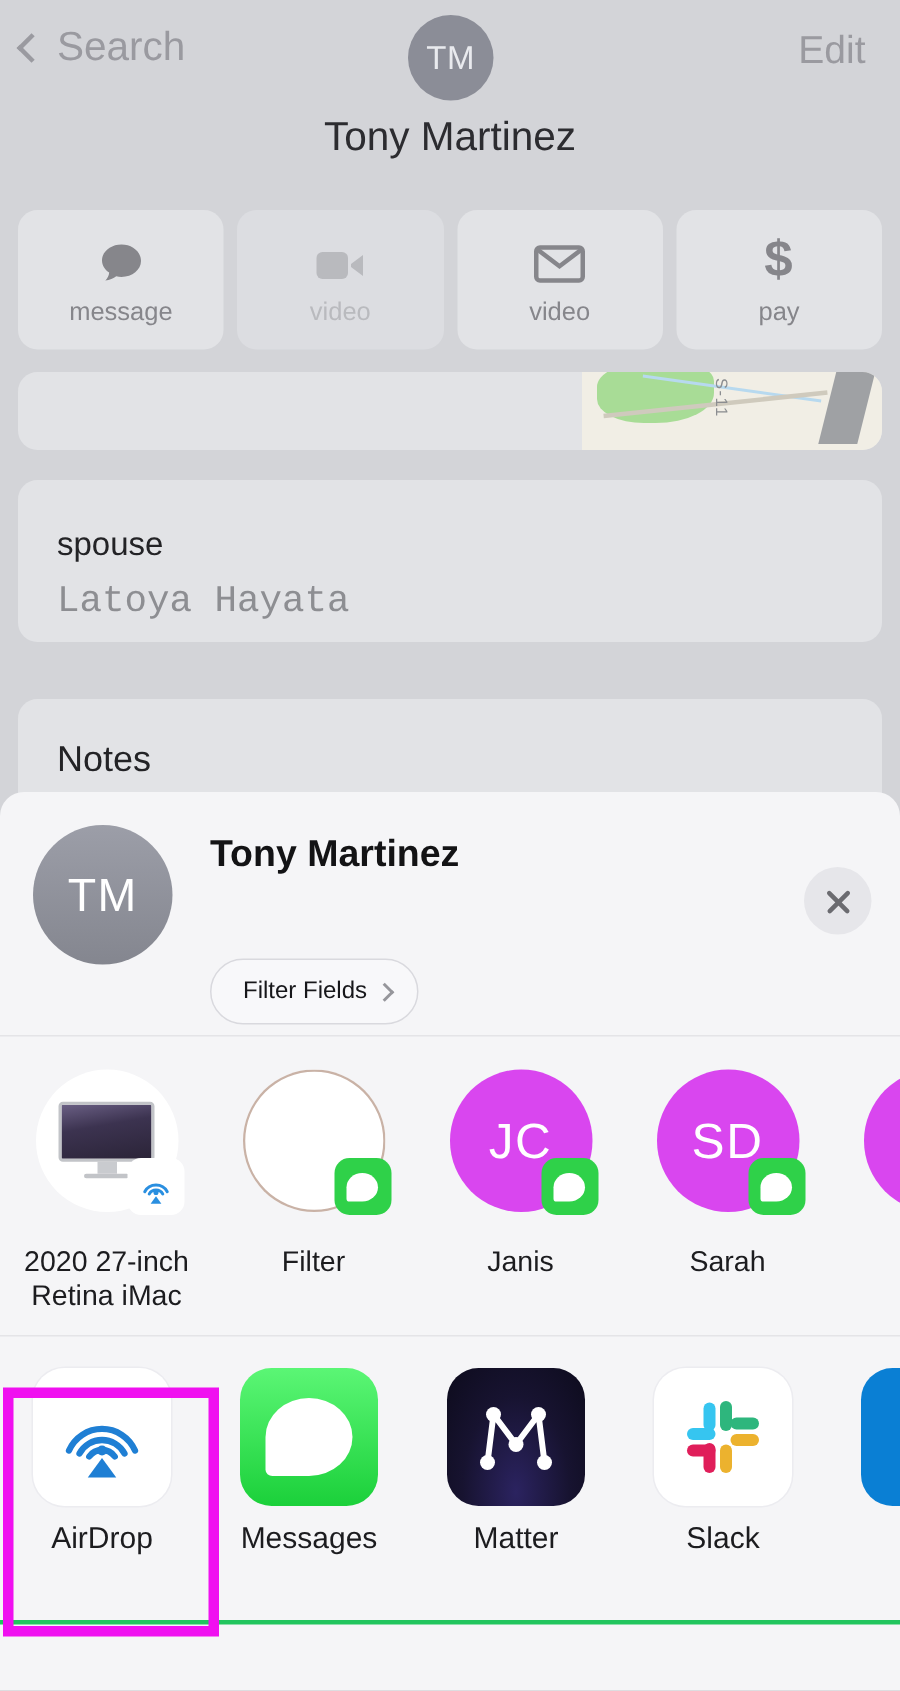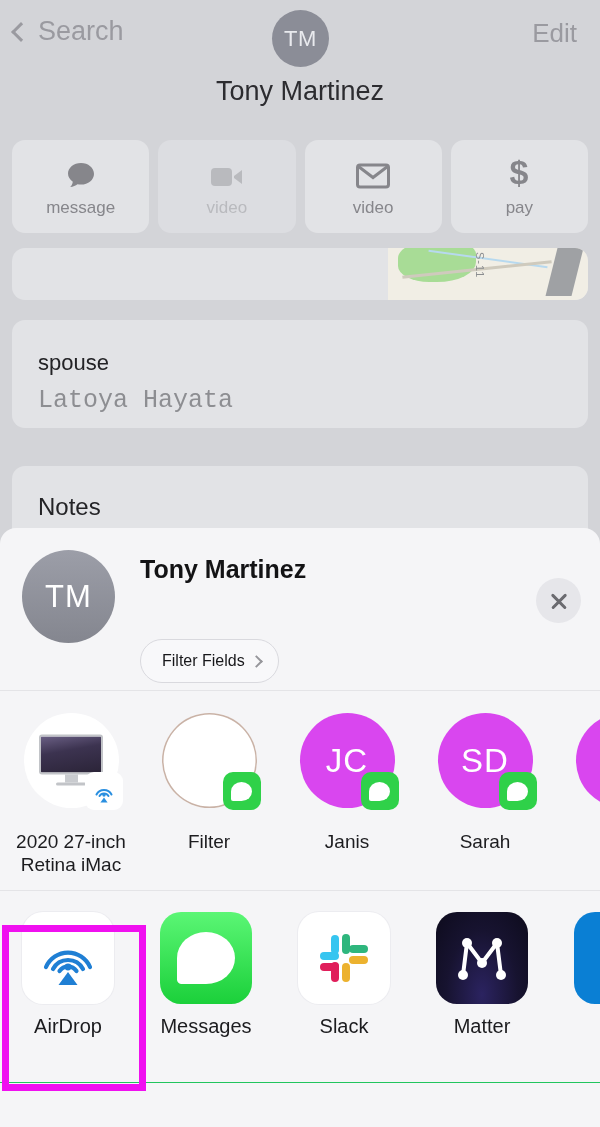--- a/index.html
+++ b/index.html
@@ -332,21 +332,21 @@
     width: 30px; height: 3px;
     background: #c2c4c8;
     border-radius: 2px;
     margin: 0 auto;
   }
 
   
   .apps-row {
     position: relative;
     height: 192px;
-    border-bottom: 1px solid #22c55e;
+    border-bottom: 3px solid #22c55e;
     overflow: hidden;
   }
   .apps-strip {
     position: absolute;
     left: 22px; top: 21px;
     display: flex;
     gap: 46px;
   }
   .app {
     width: 92px;
@@ -566,56 +566,56 @@
         </div>
 
         <div class="app">
           <div class="app-icon ic-messages">
             <span class="imsg-bubble"></span>
           </div>
           <div class="app-label">Messages</div>
         </div>
 
         <div class="app">
+          <div class="app-icon ic-matter">
+            <svg width="66" height="66" viewBox="0 0 66 66">
+              <g stroke="#ffffff" stroke-width="4" fill="none" stroke-linecap="round" stroke-linejoin="round">
+                <path d="M14 50L18 18 33 38 48 18 52 50"></path>
+              </g>
+              <g fill="#ffffff">
+                <circle cx="14" cy="50" r="5"></circle>
+                <circle cx="18" cy="18" r="5"></circle>
+                <circle cx="33" cy="38" r="5"></circle>
+                <circle cx="48" cy="18" r="5"></circle>
+                <circle cx="52" cy="50" r="5"></circle>
+              </g>
+            </svg>
+          </div>
+          <div class="app-label">Matter</div>
+        </div>
+
+        <div class="app">
           <div class="app-icon ic-slack">
             <svg width="56" height="56" viewBox="0 0 56 56">
               <g>
                 <rect x="4" y="22" width="19" height="8" rx="4" fill="#36c5f0"></rect>
                 <rect x="15" y="5" width="8" height="19" rx="4" fill="#36c5f0"></rect>
                 <rect x="26" y="4" width="8" height="20" rx="4" fill="#2eb67d"></rect>
                 <rect x="33" y="15" width="19" height="8" rx="4" fill="#2eb67d"></rect>
                 <rect x="33" y="26" width="19" height="8" rx="4" fill="#ecb22e"></rect>
                 <rect x="26" y="33" width="8" height="19" rx="4" fill="#ecb22e"></rect>
                 <rect x="15" y="32" width="8" height="20" rx="4" fill="#e01e5a"></rect>
                 <rect x="4" y="33" width="19" height="8" rx="4" fill="#e01e5a"></rect>
               </g>
             </svg>
           </div>
           <div class="app-label">Slack</div>
         </div>
 
         <div class="app">
-          <div class="app-icon ic-matter">
-            <svg width="66" height="66" viewBox="0 0 66 66">
-              <g stroke="#ffffff" stroke-width="4" fill="none" stroke-linecap="round" stroke-linejoin="round">
-                <path d="M14 50L18 18 33 38 48 18 52 50"></path>
-              </g>
-              <g fill="#ffffff">
-                <circle cx="14" cy="50" r="5"></circle>
-                <circle cx="18" cy="18" r="5"></circle>
-                <circle cx="33" cy="38" r="5"></circle>
-                <circle cx="48" cy="18" r="5"></circle>
-                <circle cx="52" cy="50" r="5"></circle>
-              </g>
-            </svg>
-          </div>
-          <div class="app-label">Matter</div>
-        </div>
-
-        <div class="app">
           <div class="app-icon ic-partial"></div>
           <div class="app-label"></div>
         </div>
 
       </div>
     </div>
 
   </div>
 
   <div class="highlight"></div>

